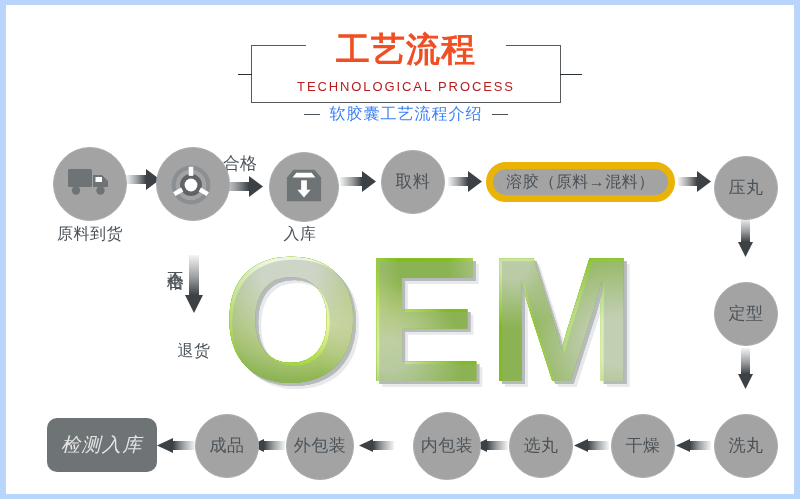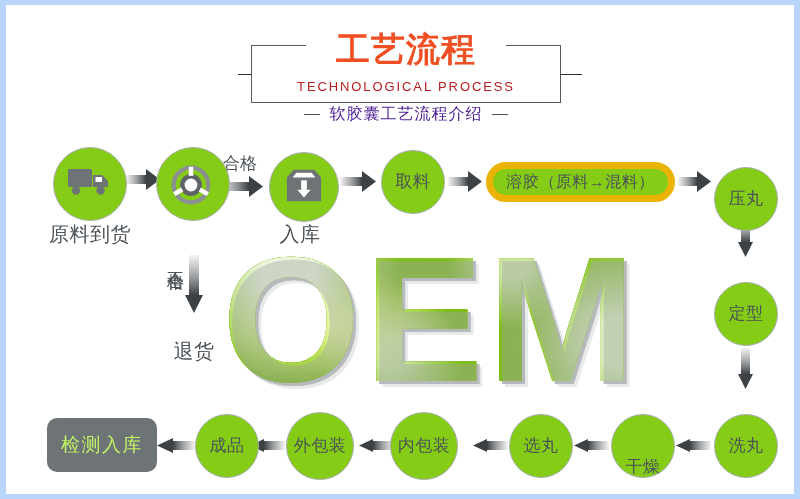--- a/index.html
+++ b/index.html
@@ -98,21 +98,21 @@
     width: 320px;
     text-align: center;
     z-index: 4;
   }
   .hdr-cn-inner {
     display: inline-block;
     background: #ffffff;
     padding: 0 7px;
     font-size: 16px;
     line-height: 22px;
-    color: #4c1d95;
+    color: #3b82f6;
     letter-spacing: 1px;
     white-space: nowrap;
   }
   .hdr-dash {
     display: inline-block;
     width: 16px;
     height: 1px;
     background: #4c5358;
     vertical-align: middle;
     margin: 0 4px;
@@ -147,21 +147,21 @@
     z-index: 1;
   }
 
   
   .node {
     position: absolute;
     box-sizing: border-box;
     display: flex;
     align-items: center;
     justify-content: center;
-    background: #84cc16;
+    background: #a3a3a3;
     z-index: 6;
   }
   .node.circle {
     border: 1px solid #a8adb2;
     border-radius: 50%;
   }
   .node.rounded {
     border: 7px solid #eab308;
     border-radius: 22px;
   }
@@ -172,30 +172,31 @@
   }
   .node-text {
     font-size: 17px;
     line-height: 20px;
     color: #4c5358;
     letter-spacing: .5px;
     white-space: nowrap;
     text-align: center;
   }
   .node.filled .node-text {
-    color: #bef264;
+    color: #e5e5e5;
     font-size: 19px;
     letter-spacing: 1.5px;
+    font-style: italic;
   }
   .node-text.small { font-size: 16px; }
 
   .caption {
     position: absolute;
     text-align: center;
-    font-size: 20px;
+    font-size: 16px;
     line-height: 20px;
     color: #4c5358;
     letter-spacing: .5px;
     white-space: nowrap;
     z-index: 6;
   }
 
   
   .icon-slot {
     width: 46px;
@@ -369,41 +370,41 @@
     <div class="caption" style="left:254px; top:219px; width:80px;">入库</div>
 
     <div class="node circle" style="left:375px; top:145px; width:64px; height:64px;">
       <span class="node-text">取料</span>
     </div>
 
     <div class="node rounded" style="left:480px; top:157px; width:189px; height:40px;">
       <span class="node-text small">溶胶（原料→混料）</span>
     </div>
 
-    <div class="node circle" style="left:708px; top:162px; width:64px; height:64px;">
+    <div class="node circle" style="left:708px; top:151px; width:64px; height:64px;">
       <span class="node-text">压丸</span>
     </div>
 
     <div class="node circle" style="left:708px; top:277px; width:64px; height:64px;">
       <span class="node-text">定型</span>
     </div>
 
     <div class="node circle" style="left:708px; top:409px; width:64px; height:64px;">
       <span class="node-text">洗丸</span>
     </div>
 
-    <div class="node circle" style="left:605px; top:409px; width:64px; height:64px;align-items:flex-end;">
+    <div class="node circle" style="left:605px; top:409px; width:64px; height:64px;">
       <span class="node-text">干燥</span>
     </div>
 
     <div class="node circle" style="left:503px; top:409px; width:64px; height:64px;">
       <span class="node-text">选丸</span>
     </div>
 
-    <div class="node circle" style="left:384px; top:407px; width:68px; height:68px;">
+    <div class="node circle" style="left:407px; top:407px; width:68px; height:68px;">
       <span class="node-text">内包装</span>
     </div>
 
     <div class="node circle" style="left:280px; top:407px; width:68px; height:68px;">
       <span class="node-text">外包装</span>
     </div>
 
     <div class="node circle" style="left:189px; top:409px; width:64px; height:64px;">
       <span class="node-text">成品</span>
     </div>

